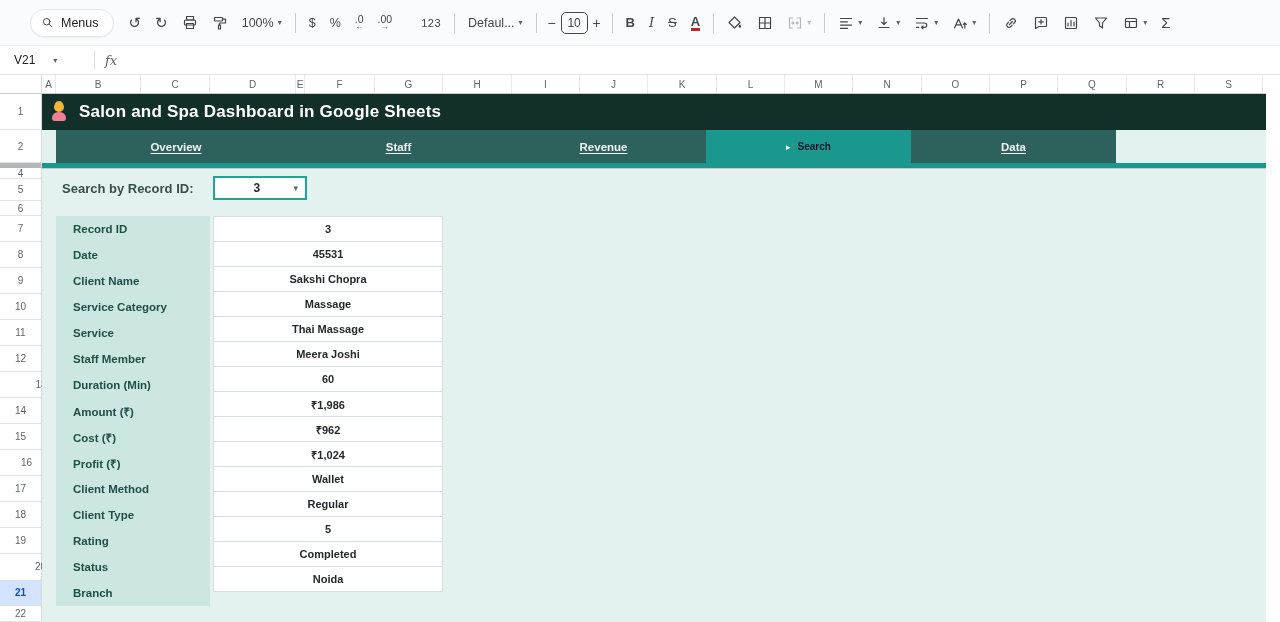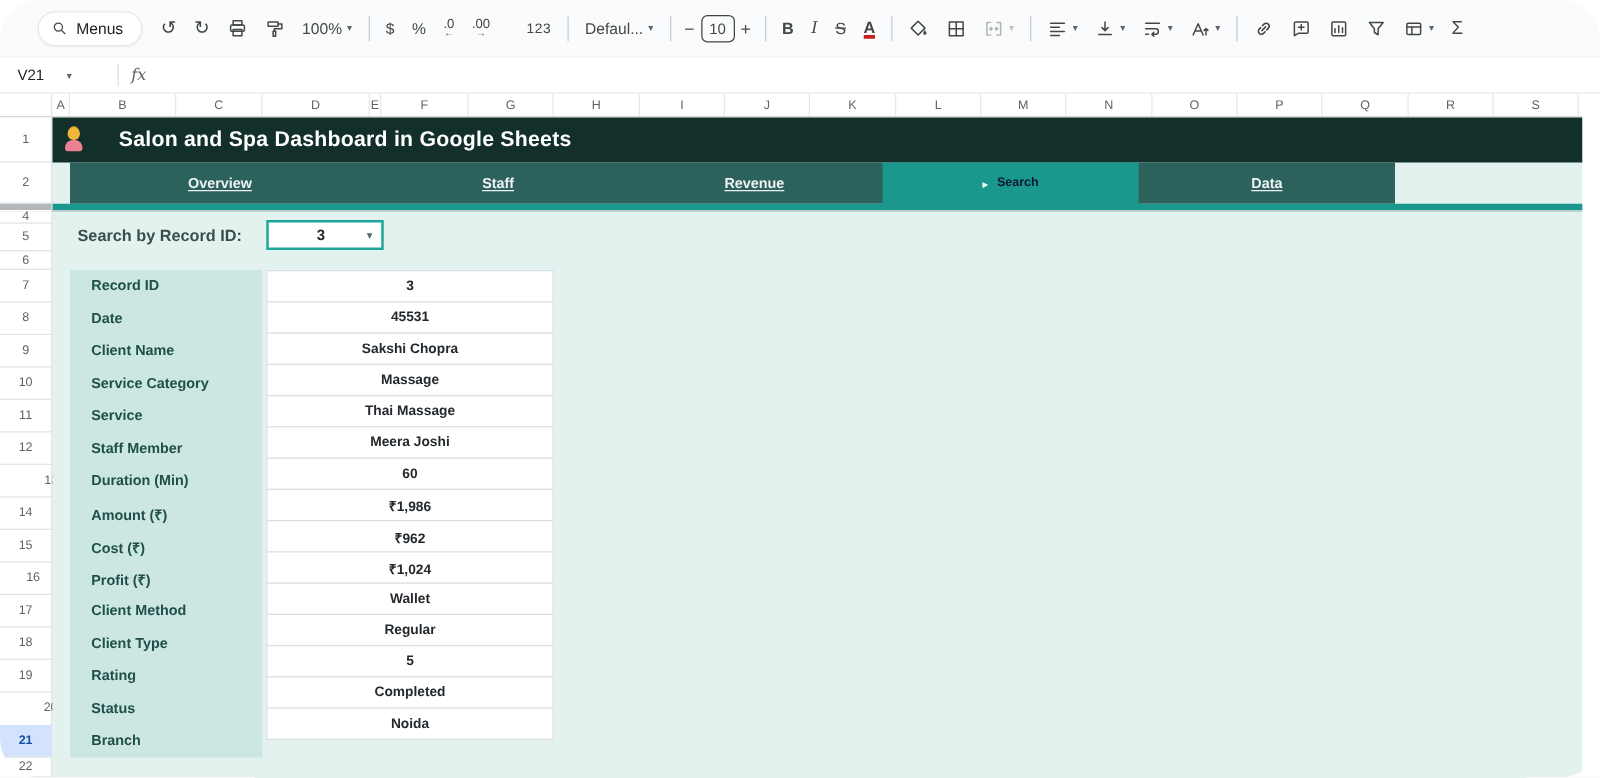--- a/index.html
+++ b/index.html
@@ -1,18 +1,18 @@
 <!DOCTYPE html>
 <html><head>
 <meta charset="utf-8">
 <style>
   * { margin:0; padding:0; box-sizing:border-box; }
   html,body { background:#fff; }
   .screen { position:relative; width:1280px; height:622px; overflow:hidden;
-            font-family:"Liberation Sans", sans-serif; background:#fff;border-radius:31px; }
+            font-family:"Liberation Sans", sans-serif; background:#fff; }
 
   
   .toolbar { position:absolute; left:0; top:0; width:1280px; height:46px;
              background:#f9fbfd; display:flex; align-items:center;
              padding-left:30px; color:#444746; border-bottom:1px solid #eef1f4; }
   .tb-item { display:flex; align-items:center; justify-content:center;
              height:26px; padding:0 6px; border-radius:4px; margin:0 1px;
              font-size:12.5px; color:#444746; cursor:default; }
   .menus-pill { display:flex; align-items:center; gap:7px; background:#fff;
                 border:1px solid #e4e7eb; border-radius:14px; height:28px;
@@ -63,21 +63,21 @@
            font-size:10px; color:#5f6368; border-bottom:1px solid #e2e3e4; }
   .row-h.sel { background:#d3e3fd; color:#174ea6; font-weight:bold; }
   .hidden-row-strip { height:6px; background:#b4b7ba; border-bottom:1px solid #fff; }
 
   
   .grid-body { position:absolute; left:42px; top:94px; width:1224px; height:528px;
                background:#e4f2ef; }
   .right-gutter { position:absolute; left:1266px; top:75px; width:14px; height:547px; background:#fff; }
 
   .title-bar { position:absolute; left:0; top:0; width:1224px; height:36px;
-               background:#132f2a; display:flex; align-items:center; gap:26px; padding-left:7px; }
+               background:#132f2a; display:flex; align-items:center; gap:10px; padding-left:7px; }
   .title-text { color:#fff; font-size:17px; font-weight:bold; letter-spacing:.2px; }
   .emoji { position:relative; width:20px; height:20px; flex:0 0 20px; }
   .emoji .head { position:absolute; left:5px; top:0; width:10px; height:10px; border-radius:50%; background:#f2b63c; }
   .emoji .hair { position:absolute; left:6px; top:-1px; width:8px; height:4px; border-radius:4px 4px 0 0; background:#e8a02c; }
   .emoji .body { position:absolute; left:3px; top:10px; width:14px; height:9px;
                  border-radius:7px 7px 3px 3px; background:#ee8093; }
 
   .tab-bar { position:absolute; left:14px; top:36px; height:33px; display:flex; background:#2d615c; }
   .tab { height:100%; display:flex; align-items:center; justify-content:center; flex:0 0 auto; }
   .tab .tab-label { color:rgba(255,255,255,.92); font-size:11.5px; font-weight:bold;

